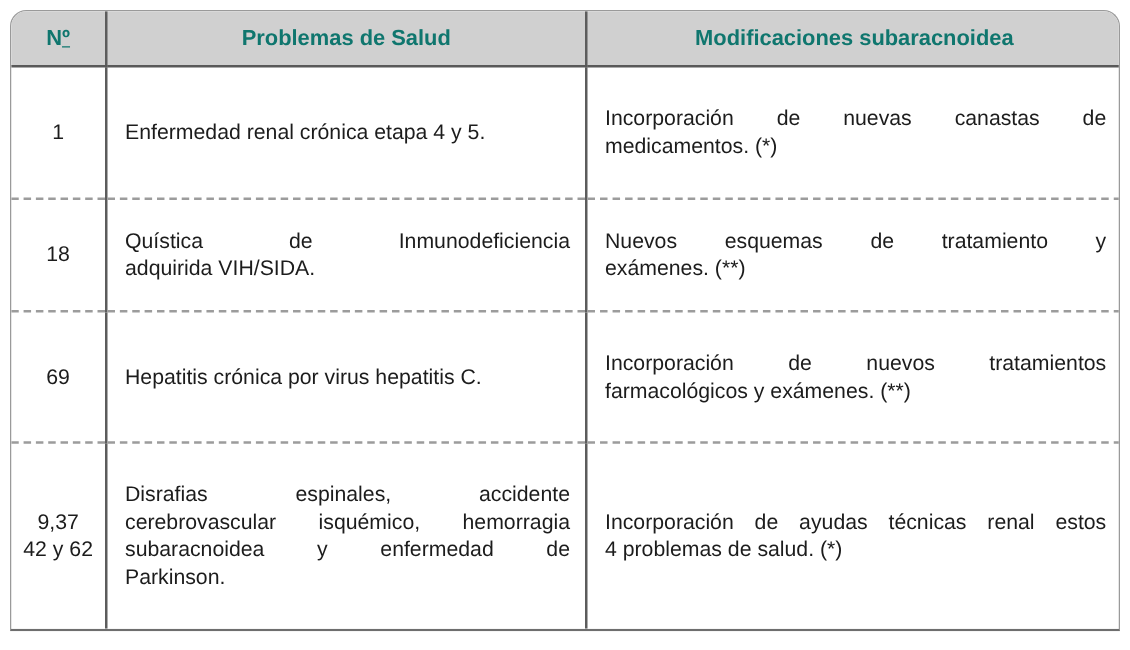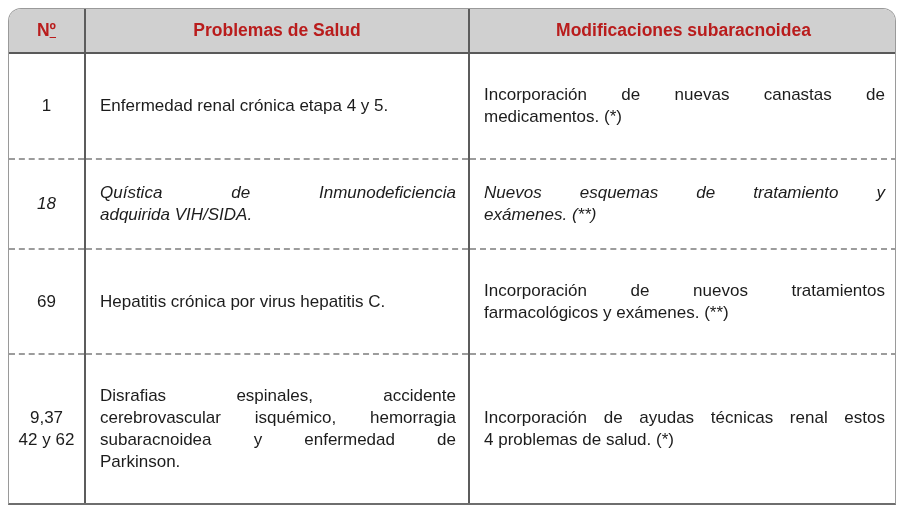--- a/index.html
+++ b/index.html
@@ -26,40 +26,40 @@
   }
   col.c-num  { width: 76px; }
   col.c-prob { width: 384px; }
   col.c-mod  { width: 428px; }
 
   thead th {
     background: #d0d0d0;
     border-bottom: 2px solid #595959;
     font-weight: 700;
     font-size: 17.5px;
-    color: #b91c1c;
+    color: #0f766e;
     text-align: center;
     vertical-align: middle;
     height: 44px;
     padding: 4px 6px;
   }
   th.v-sep, td.v-sep { border-right: 2px solid #5c5c5c; }
 
   tbody td {
     vertical-align: middle;
     font-size: 17px;
     line-height: 22px;
     color: #1c1c1c;
     padding: 7px 12px 7px 14px;
     border-top: 2px dashed #9c9c9c;
   }
   tbody tr:first-child td { border-top: none; }
 
   tr.r1 { height: 76px; }
-  tr.r2 { height: 65px; font-style: italic; }
+  tr.r2 { height: 65px; }
   tr.r3 { height: 64px; }
   tr.r4 { height: 65px; }
   tr.r5 { height: 76px; }
   tr.r6 { height: 107px; }
 
   td.cell-num { padding: 7px 4px; }
   td.cell-num .line { text-align: center; text-align-last: center; }
 
   
   .cell .line { text-align: justify; text-align-last: justify; }

